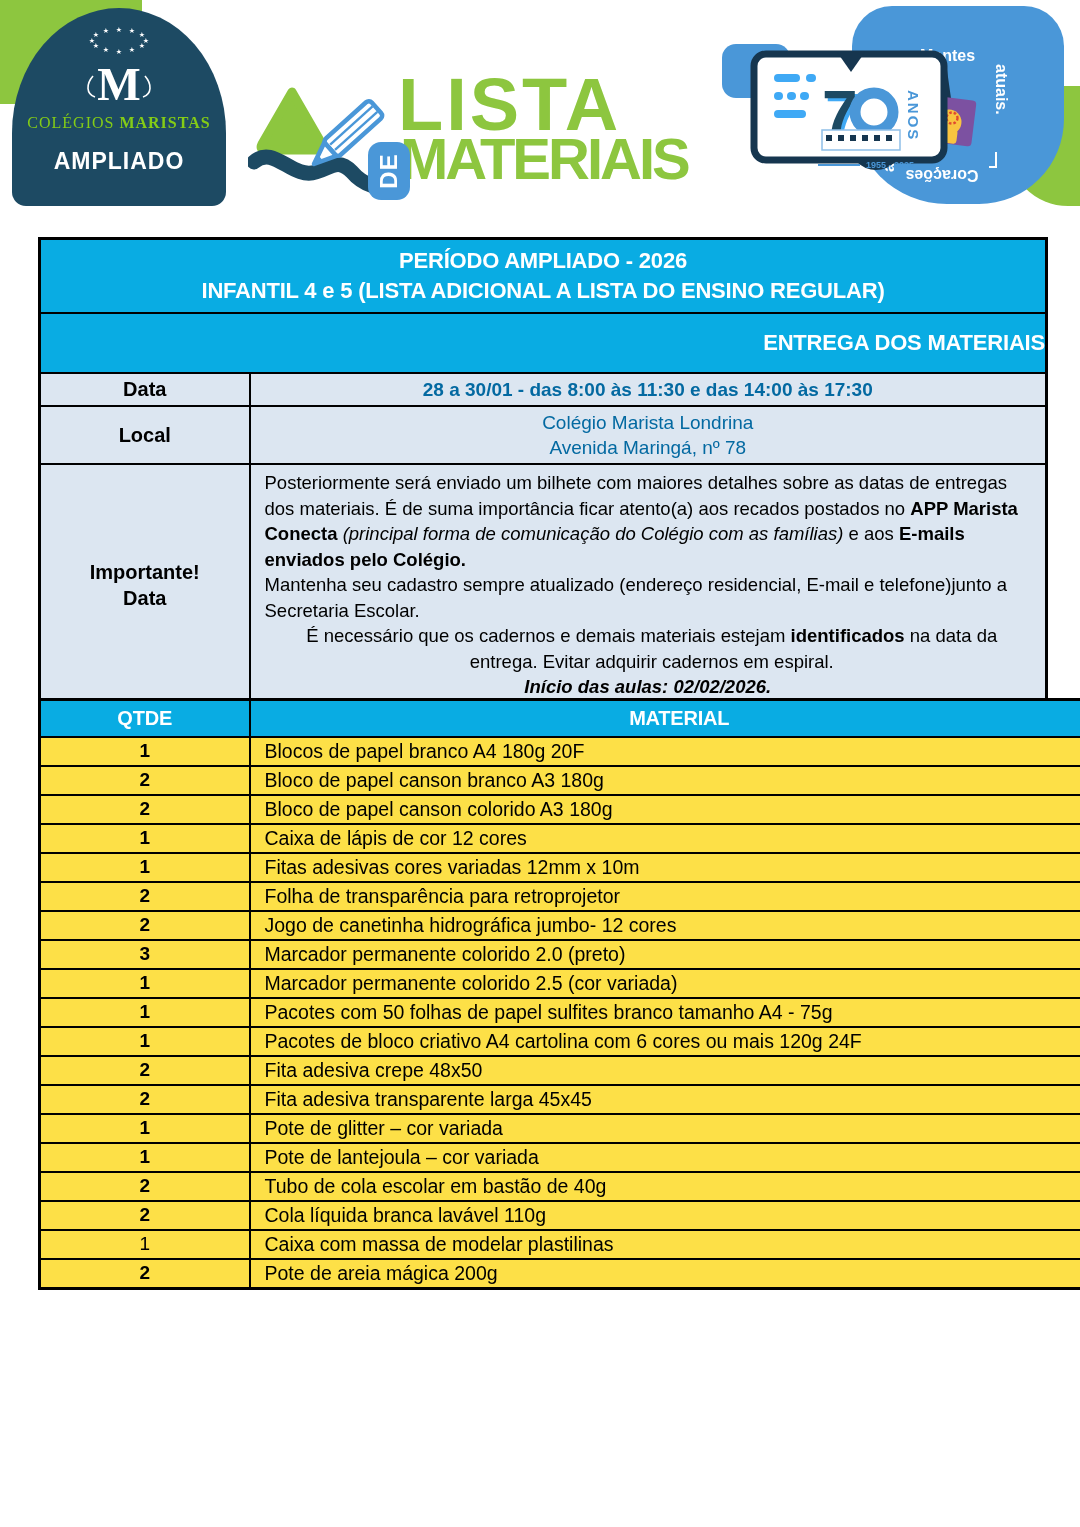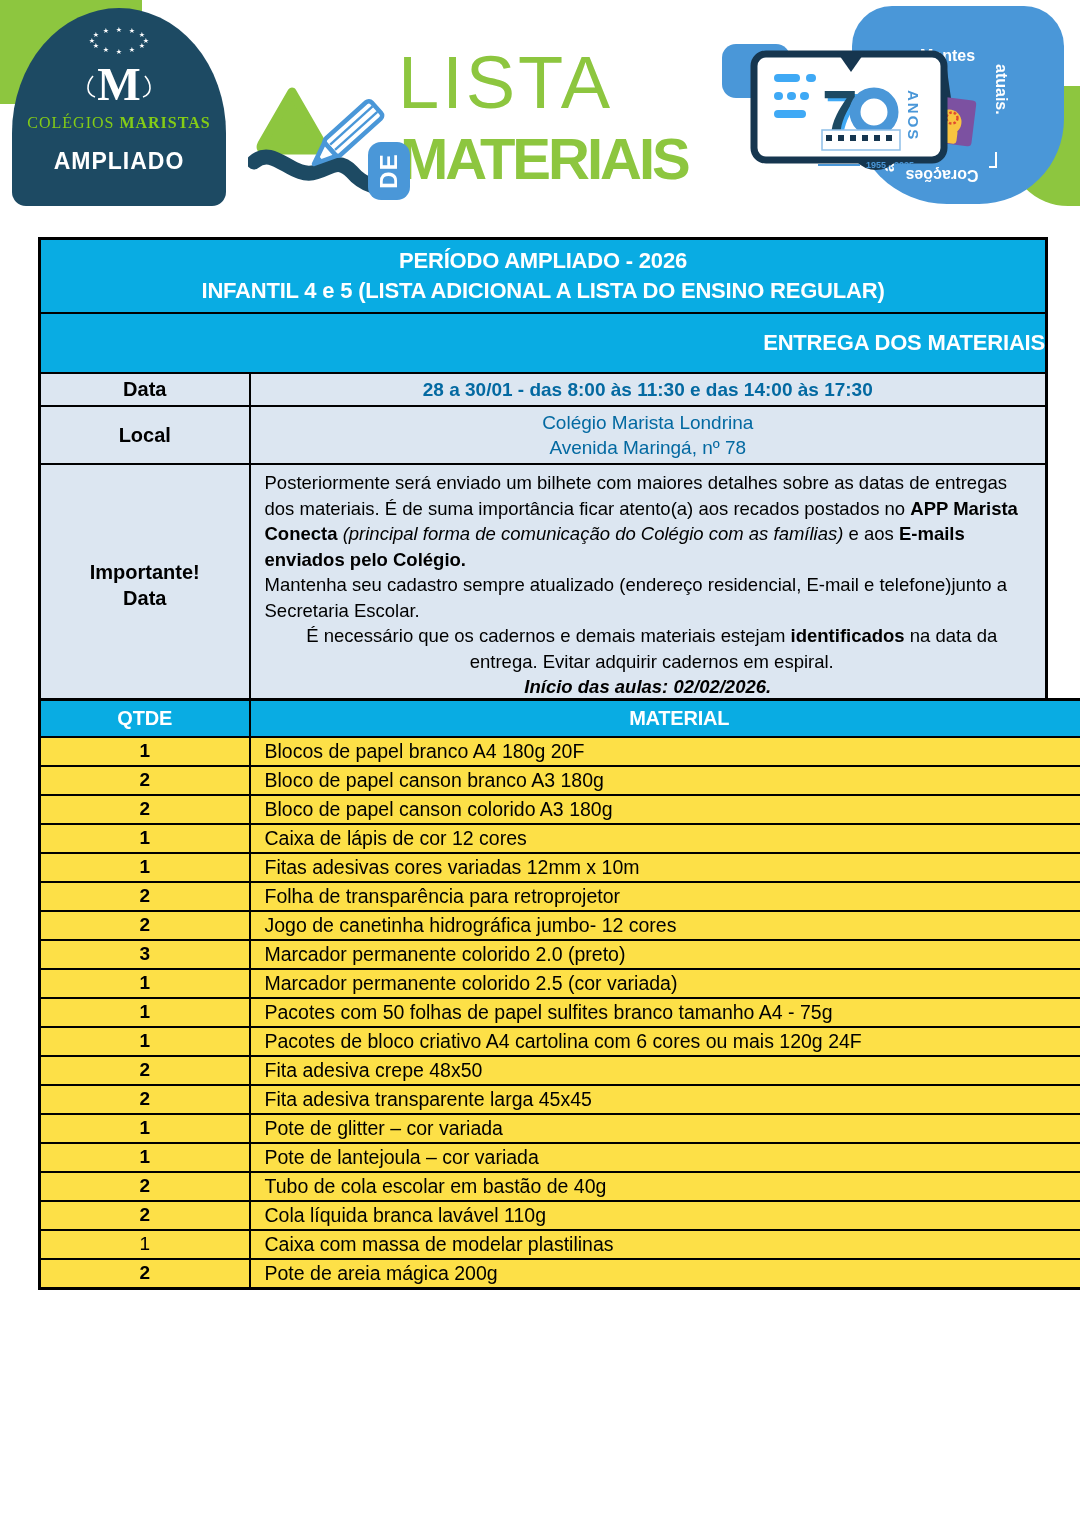--- a/index.html
+++ b/index.html
@@ -27,22 +27,22 @@
     background:var(--green);border-bottom-right-radius:120px 90px;z-index:1;}
   .arch{position:absolute;left:12px;top:8px;width:214px;height:198px;background:var(--navy);
     border-radius:107px 107px 14px 14px / 125px 125px 14px 14px;z-index:2;
     display:flex;flex-direction:column;align-items:center;}
   .crest{margin-top:16px;}
   .brand{color:#84cc16;font-family:"Liberation Serif",serif;font-size:16px;letter-spacing:1px;margin-top:4px;white-space:nowrap;}
   .brand .b{font-weight:bold;margin-left:5px;}
   .program{color:#fff;font-weight:bold;font-size:23px;letter-spacing:1px;margin-top:16px;}
 
   .doodle{position:absolute;left:248px;top:58px;z-index:2;}
-  .lista{position:absolute;left:398px;top:46px;color:var(--green);font-size:74px;line-height:1;
-    font-weight:400;letter-spacing:3px;z-index:2;}
+  .lista{position:absolute;left:398px;top:68px;color:var(--green);font-size:74px;line-height:1;
+    font-weight:700;letter-spacing:3px;z-index:2;}
   .materiais{position:absolute;left:400px;top:130px;color:var(--green);font-size:58px;line-height:1;
     font-weight:700;letter-spacing:-3px;z-index:2;}
   .de-badge{position:absolute;left:368px;top:142px;width:42px;height:58px;background:var(--logo-blue);
     border-radius:13px;display:flex;align-items:center;justify-content:center;z-index:3;}
   .de-badge span{display:block;transform:rotate(-90deg);color:#fff;font-weight:bold;font-size:24px;letter-spacing:1px;}
 
   .blob{position:absolute;left:852px;top:6px;width:212px;height:198px;background:var(--logo-blue);
     border-radius:40px 40px 85px 95px;z-index:2;}
   .green-right{position:absolute;left:1008px;top:86px;width:72px;height:120px;background:var(--green);
     border-radius:0 0 0 60px;z-index:1;}

